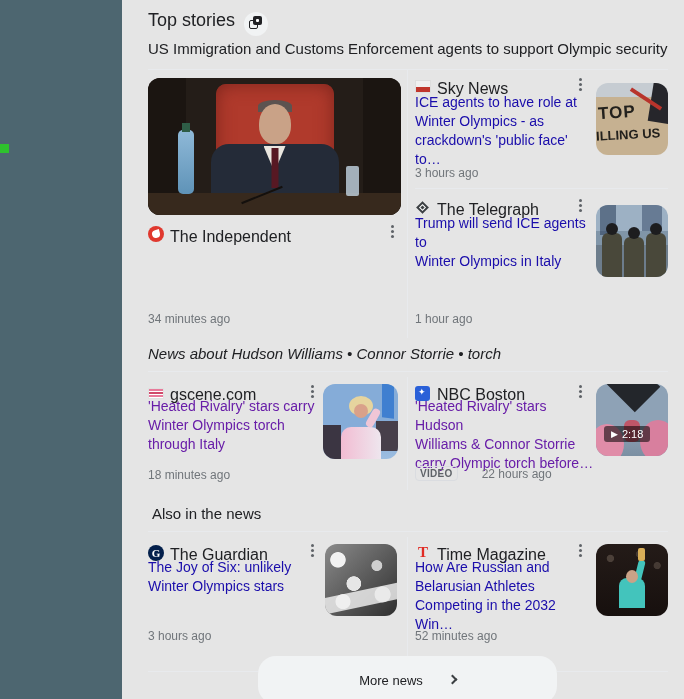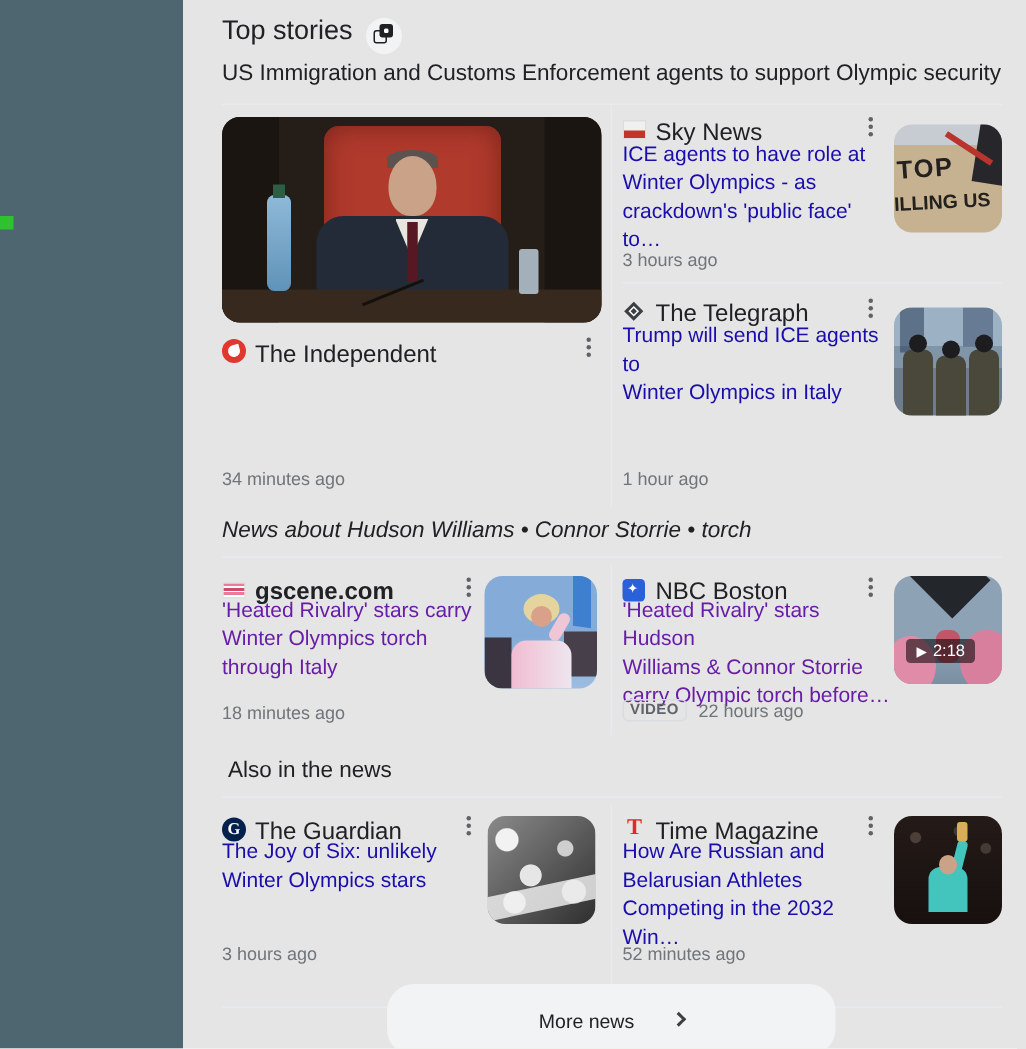--- a/index.html
+++ b/index.html
@@ -117,21 +117,21 @@
   #logo-sky::after { content:""; position:absolute; left:0; bottom:0; width:14px; height:5px; background:#c0362c; }
   #logo-telegraph { left:293px; top:200px; }
   #logo-telegraph::after { content:""; position:absolute; left:3px; top:3px; width:9px; height:9px; background:#3c4043; transform:rotate(45deg); box-shadow:inset 0 0 0 2px #3c4043, inset 0 0 0 3px #fff; }
   #logo-gscene { left:26px; top:388px; height:11px; background:repeating-linear-gradient(180deg,#e87a9a 0 2px,#fff 2px 3px,#d04a6a 3px 5px,#fff 5px 6px); border:1px solid #e0e0e0; }
   #logo-nbc { left:293px; top:386px; width:15px; height:15px; background:#2a60d8; border-radius:3px; }
   #logo-nbc::after { content:"✦"; position:absolute; left:3px; top:1px; font-size:9px; color:#fff; }
   #logo-guardian { left:26px; top:545px; background:#04204c; border-radius:50%; color:#fff; font-size:11px; font-weight:bold; text-align:center; line-height:16px; font-family:"Liberation Serif", serif; }
   #logo-time { left:293px; top:544px; color:#e02a23; font-size:15px; font-weight:bold; text-align:center; line-height:16px; font-family:"Liberation Serif", serif; }
 
   
-  .vrow { position:absolute; display:flex; align-items:center; gap:8px; }
+  .vrow { position:absolute; display:flex; align-items:center; gap:24px; }
   .vbadge { font-size:10px; font-weight:bold; color:#5f6368; border:1px solid #dadce0; border-radius:4px; padding:1px 4px; letter-spacing:.3px; }
 
   
   #fline-l { left:26px; top:671px; width:110px; }
   #fline-r { left:435px; top:671px; width:111px; }
   #more-news { left:136px; top:656px; width:299px; height:48px; background:#f1f3f4; border-radius:18px;
     display:flex; align-items:center; justify-content:center; gap:26px; cursor:pointer; }
   #more-news .lbl { font-size:13px; color:#202124; }
   #more-news .chev { width:7px; height:7px; border-top:2px solid #3c4043; border-right:2px solid #3c4043; transform:rotate(45deg); margin-top:-1px; }
 
@@ -211,21 +211,21 @@
   </div>
   <div class="headline blue lh19" style="left:293px; top:214px; width:180px;">Trump will send ICE agents to
 Winter Olympics in Italy</div>
   <div class="time abs-t" style="left:293px; top:312px;">1 hour ago</div>
 
   <div class="sec-h" style="left:26px; top:345px;font-style:italic;">News about Hudson Williams • Connor Storrie • torch</div>
   <div class="abs divider" style="left:26px; top:371px; width:520px;"></div>
   <div class="abs vline" style="left:285px; top:377px; height:113px;"></div>
 
   <div class="abs logo" id="logo-gscene"></div>
-  <div class="src-name" style="left:48px; top:386px;font-weight:bold;">gscene.com</div>
+  <div class="src-name" style="left:48px; top:386px;">gscene.com</div>
   <div class="dots" style="left:182px; top:384px;">
       <i></i>
     </div>
   <div class="thumb" id="gsc-thumb">
     <div class="bldl"></div>
       <div class="bldr"></div>
     <div class="flag"></div>
     <div class="body"></div>
     <div class="arm"></div>
     <div class="hair"></div>

